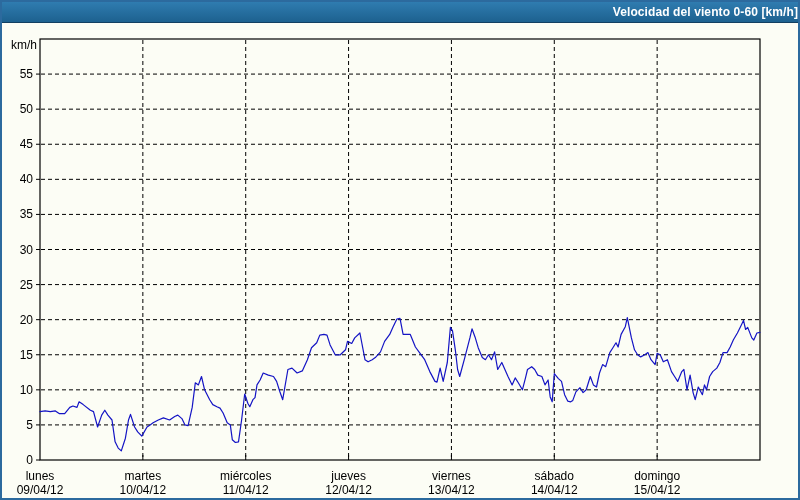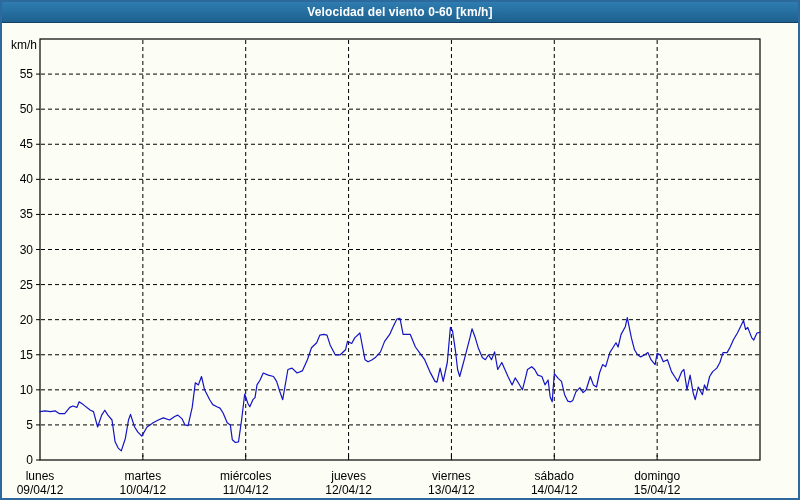--- a/index.html
+++ b/index.html
@@ -10,21 +10,21 @@
     background:#fcfdf5;
     font-family:"Liberation Sans",sans-serif;
     overflow:hidden;
   }
   .titlebar{
     position:absolute;left:0;top:0;right:0;height:20px;
     background:linear-gradient(#2f7cb0,#1d618f);
     border-bottom:1px solid #123f61;
     color:#ffffff;
     font-size:12px;font-weight:bold;
-    display:flex;align-items:center;justify-content:center;
+    display:flex;align-items:center;justify-content:flex-end;
     letter-spacing:0.1px;
   }
   svg{position:absolute;left:0;top:0;}
   svg text{font-family:"Liberation Sans",sans-serif;font-size:12px;fill:#000;}
 </style>
 </head>
 <body>
 
 <div class="frame">
   <div class="titlebar">

